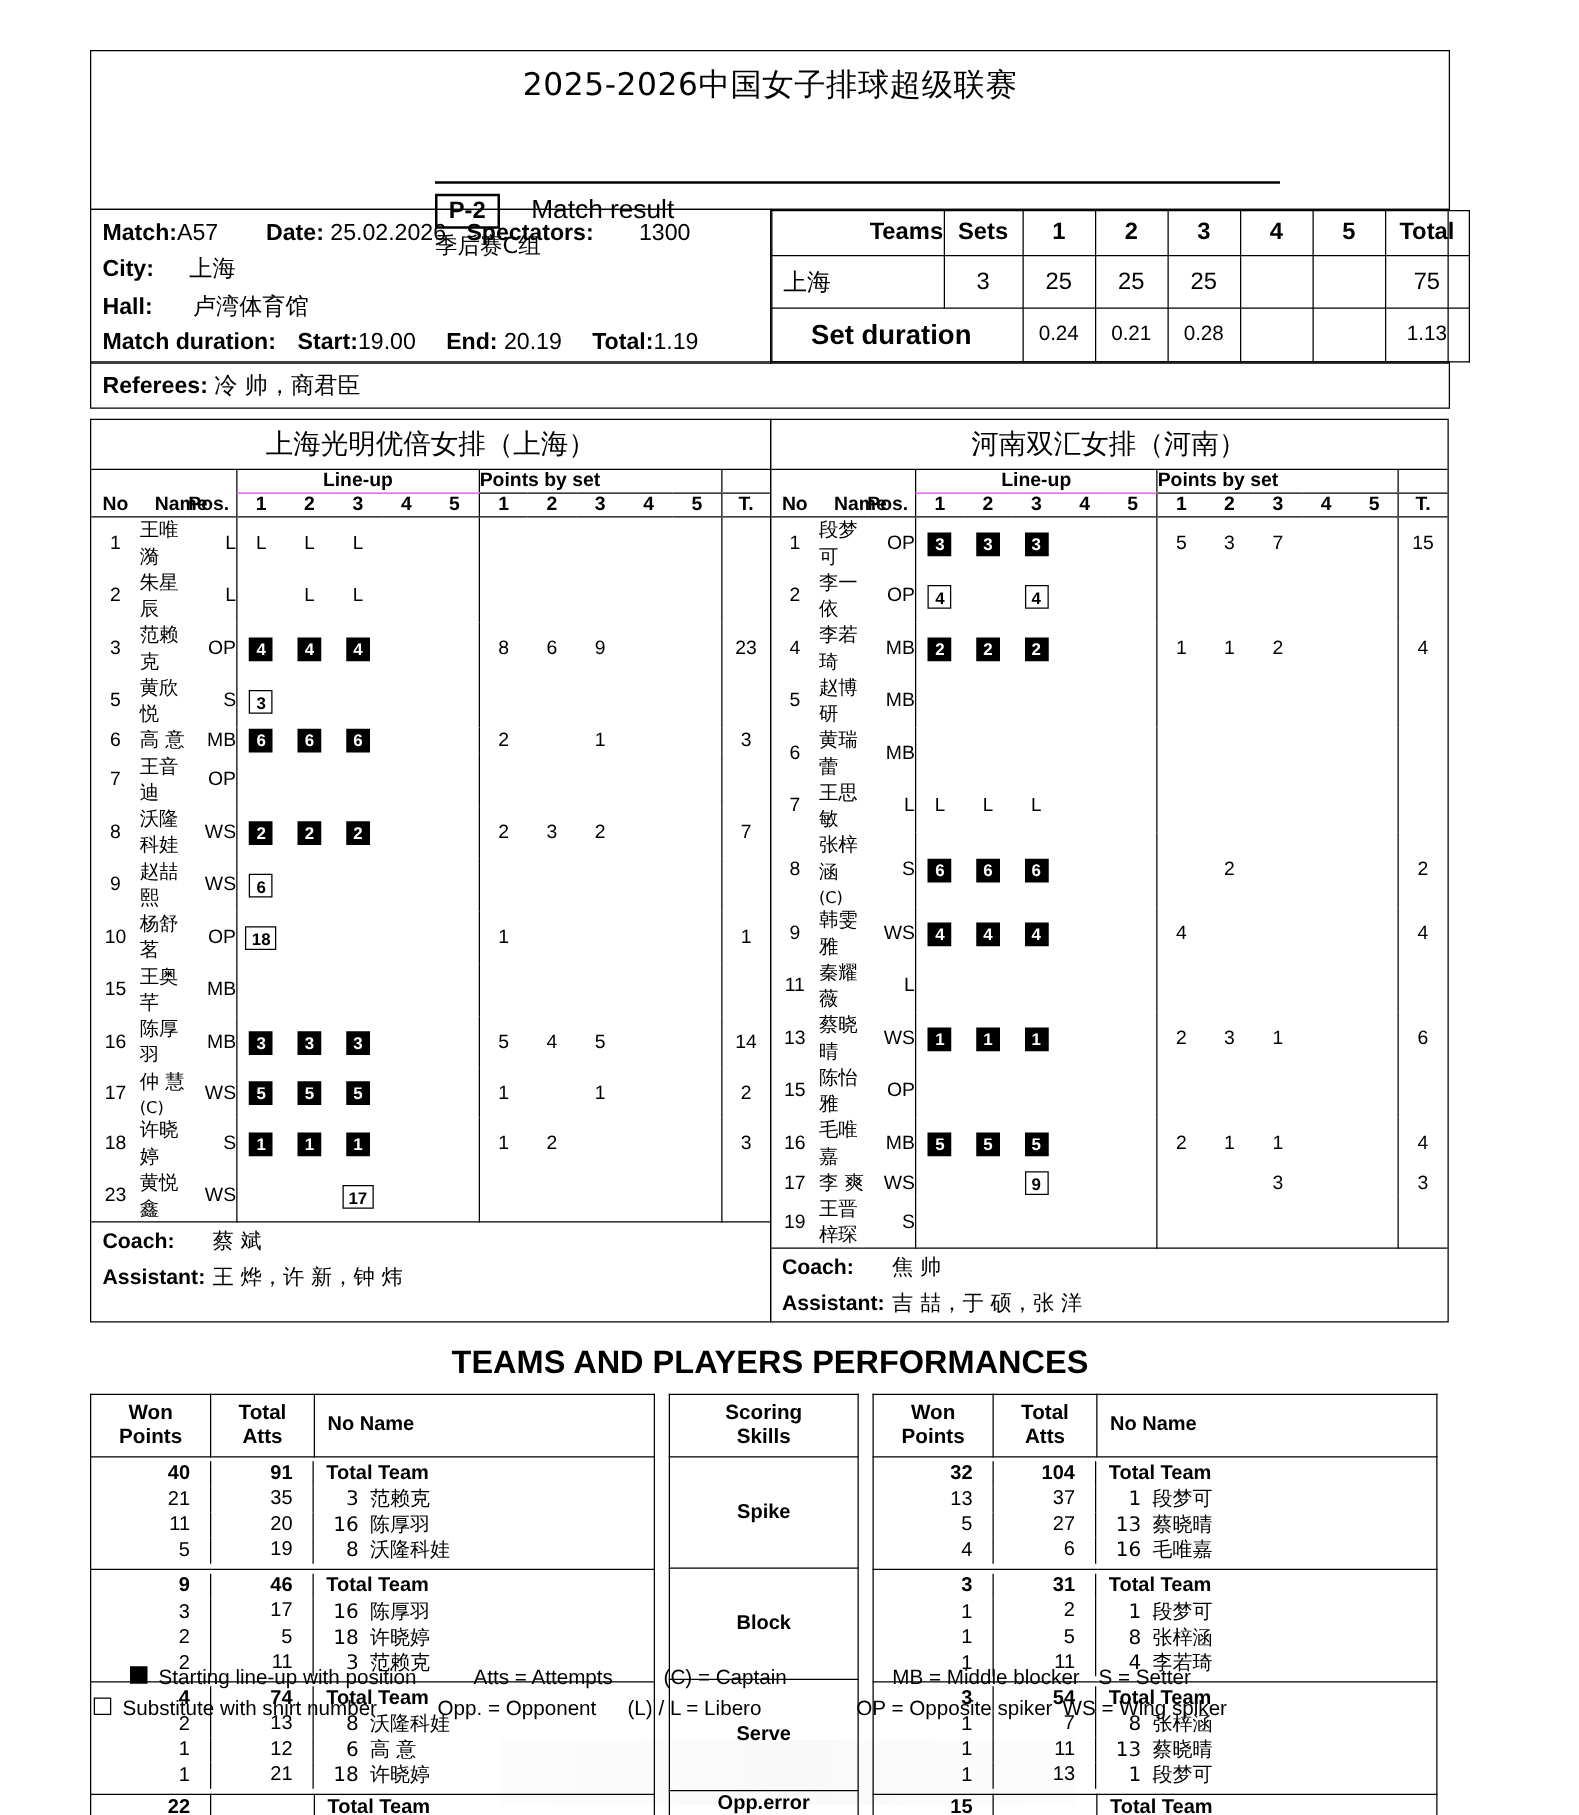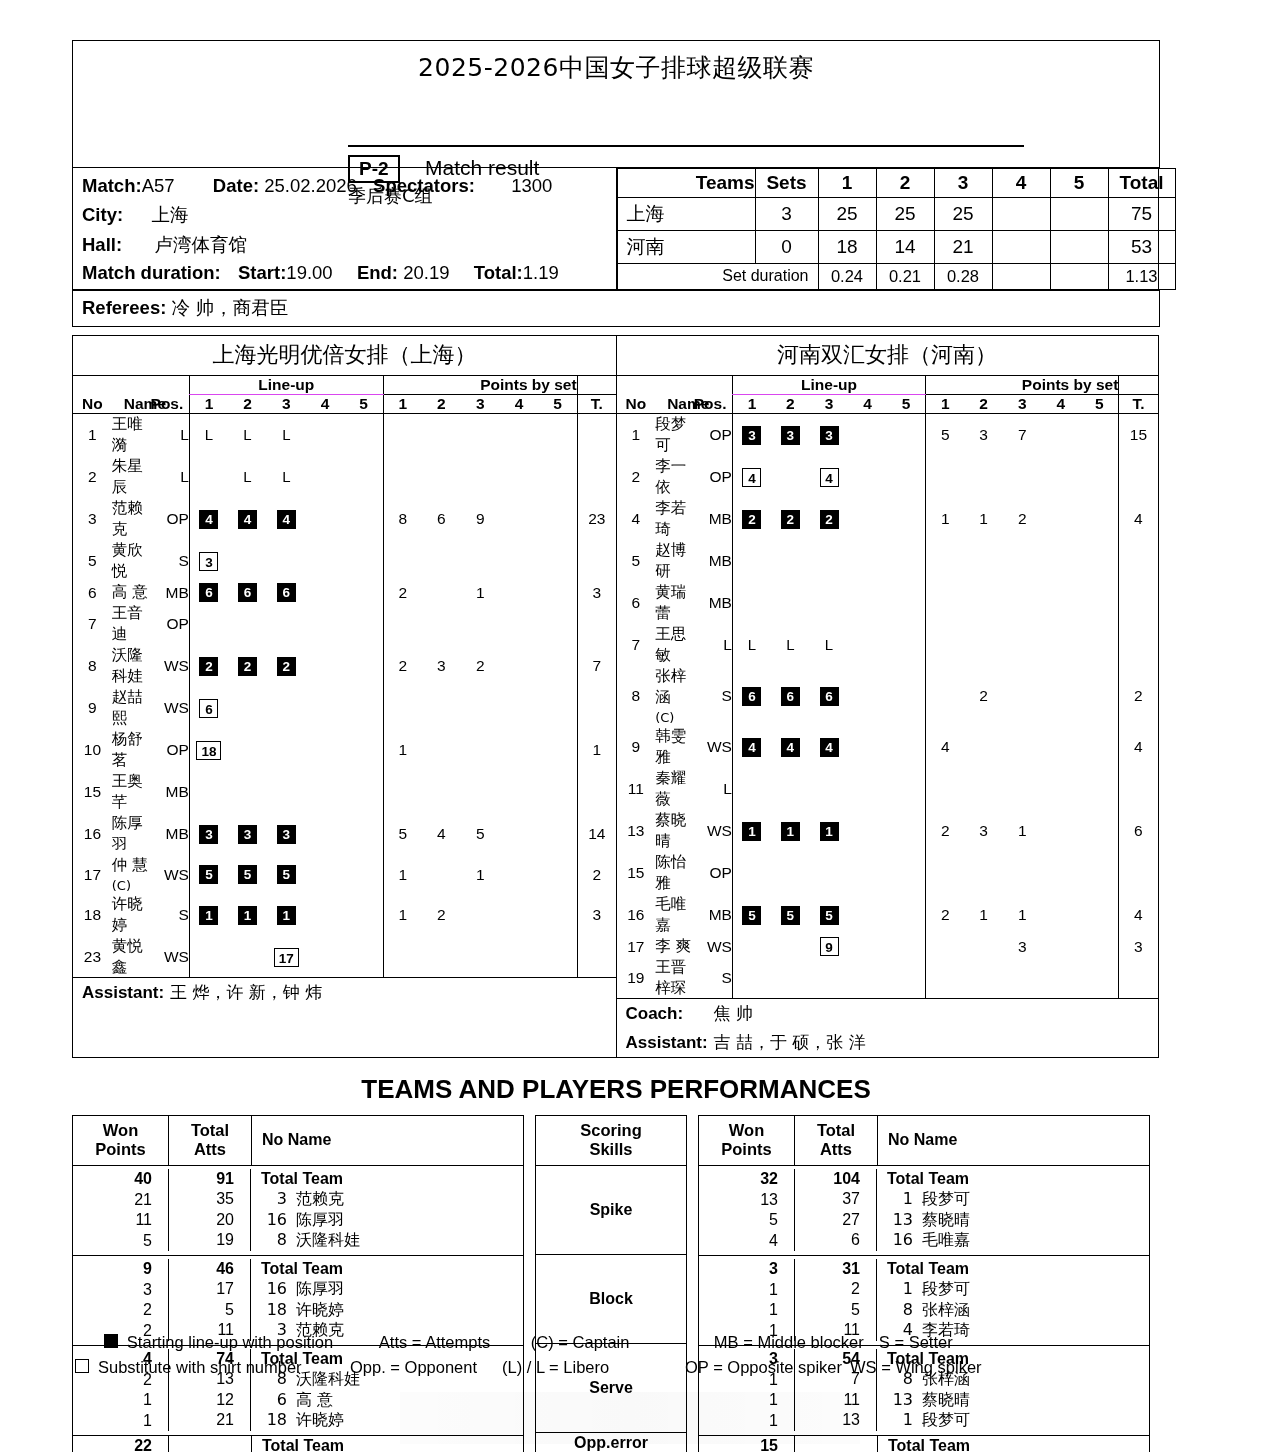--- a/index.html
+++ b/index.html
@@ -37,37 +37,37 @@
   .gap{display:inline-block;}
   .infoR{width:543px;margin-left:-1.5px;}
 
   table.score{border-collapse:collapse;width:100%;height:100%;table-layout:fixed;}
   table.score td,table.score th{border:1px solid #000;font-size:19px;text-align:center;padding:3px 0;}
   table.score .teams-h{width:128px;text-align:right;padding-left:9px;font-weight:bold;}
   table.score .sets-h{width:62px;font-weight:bold;}
   table.score .setn{width:57px;font-weight:bold;}
   table.score .tot-h{width:66px;font-weight:bold;}
   table.score td.tname{text-align:left;padding-left:9px;font-size:19px;}
-  table.score td.sd{text-align:right;padding-right:9px;font-weight:normal;font-size:16px;}
+  table.score td.sd{text-align:center;padding-right:9px;font-weight:bold;font-size:22px;}
   table.score td.num{font-size:19px;}
   table.score td.small{font-size:16.5px;}
 
   
   .ref{margin-top:-1.5px;padding:5px 0 6px 9px;font-size:18.5px;}
 
   
   .teams{display:flex;margin-top:8px;}
   .team{width:545px;}
   .team.right{margin-left:-1.5px;width:543px;}
   .team-title{text-align:center;font-size:22px;padding:4px 0 5px;border-bottom:1.5px solid #000;}
 
   table.roster{border-collapse:collapse;width:100%;table-layout:fixed;}
   table.roster td,table.roster th{font-size:15.5px;padding:0;}
   .grp-lineup{border-left:1.5px solid #000;border-bottom:1px solid #d946ef;text-align:center;font-weight:bold;font-size:15.5px;padding:3px 0 2px;}
-  .grp-pts{border-left:1.5px solid #000;border-bottom:1px solid #000;text-align:right;font-weight:bold;font-size:15.5px;padding:3px 0 2px;}
+  .grp-pts{border-left:1.5px solid #000;border-bottom:1px solid #000;text-align:left;font-weight:bold;font-size:15.5px;padding:3px 0 2px;}
   .grp-blank{border-left:1.5px solid #000;border-bottom:1px solid #000;}
   .hd{font-weight:bold;text-align:center;padding:2px 0 3px;border-bottom:1.5px solid #000;}
   .hd.no{width:34px;text-align:left;padding-left:9px;}
   .hd.nm{text-align:left;padding-left:12px;}
   .hd.pos{width:44px;text-align:right;padding-right:8px;}
   .c-lu{width:24px;text-align:center;}
   .c-pt{width:23px;text-align:center;}
   .c-t{width:34px;text-align:center;}
   .sep{border-left:1.5px solid #000;}
   td.rno{text-align:center;font-size:16px;padding:1.5px 0;}
@@ -186,30 +186,20 @@
             <td class="tname cn">上海</td>
             <td class="num">3</td>
             <td class="num">25</td>
             <td class="num">25</td>
             <td class="num">25</td>
             <td class="num"></td>
             <td class="num"></td>
             <td class="num">75</td>
           </tr>
           <tr>
-            <td class="tname cn">河南</td>
-            <td class="num">0</td>
-            <td class="num">18</td>
-            <td class="num">14</td>
-            <td class="num">21</td>
-            <td class="num"></td>
-            <td class="num"></td>
-            <td class="num">53</td>
-          </tr>
-          <tr>
             <td class="sd" colspan="2">Set duration</td>
             <td class="small">0.24</td>
             <td class="small">0.21</td>
             <td class="small">0.28</td>
             <td class="small"></td>
             <td class="small"></td>
             <td class="small">1.13</td>
           </tr>
         </tbody>
           </table>
@@ -468,20 +458,23 @@
                 <td class="cell c-pt sep"></td>
                 <td class="cell c-pt"></td>
                 <td class="cell c-pt"></td>
                 <td class="cell c-pt"></td>
                 <td class="cell c-pt"></td>
                 <td class="cell c-t sep"></td>
               </tr>
             </tbody>
           </table>
         <div class="staff">
+          <div class="l">
+            <span class="lbl">Coach:</span><span class="cn">蔡 斌</span>
+          </div>
           <div class="l">
             <span class="lbl">Assistant:</span><span class="cn">王 烨，许 新，钟 炜</span>
           </div>
         </div>
       </div>
 
       <div class="box team right">
         <div class="team-title cn">河南双汇女排（河南）</div>
         <table class="roster" id="roster-right">
             <tbody>

